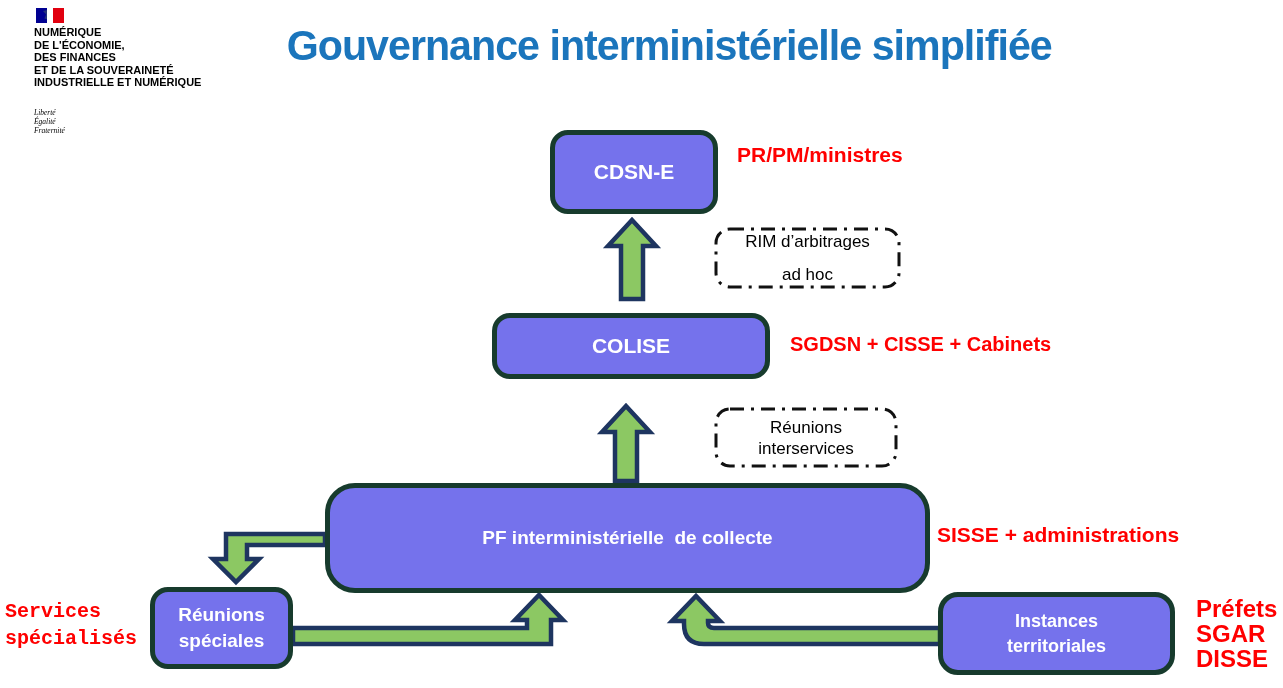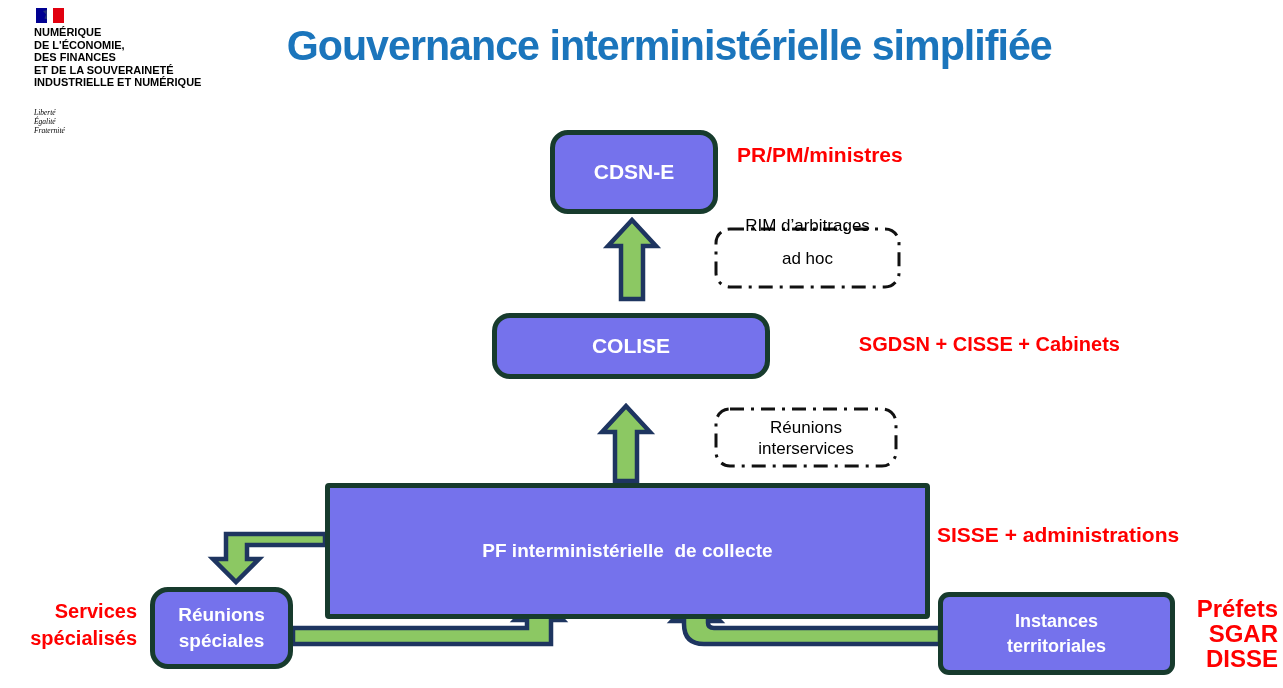--- a/index.html
+++ b/index.html
@@ -27,38 +27,38 @@
   
   .node{
     position:absolute;background:var(--box-fill,#7572EC);
     border:5px solid var(--box-border,#173B2D);
     display:flex;flex-direction:column;align-items:center;justify-content:center;
     color:#fff;font-weight:bold;text-align:center;box-sizing:border-box;
   }
   .node div{white-space:pre-wrap;}
   #node-cdsne{left:550px;top:130px;width:168px;height:84px;border-radius:18px;font-size:21px;}
   #node-colise{left:492px;top:313px;width:278px;height:66px;border-radius:18px;font-size:21px;}
-  #node-pf{left:325px;top:483px;width:605px;height:136px;border-radius:4px;font-size:19px;line-height:30px;}
+  #node-pf{left:325px;top:483px;width:605px;height:110px;border-radius:30px;font-size:19px;line-height:30px;}
   #node-reunions{left:150px;top:587px;width:143px;height:82px;border-radius:18px;font-size:19px;line-height:26px;}
-  #node-instances{left:938px;top:592px;width:237px;height:83px;border-radius:11px;font-size:18px;line-height:25px;}
+  #node-instances{left:938px;top:592px;width:237px;height:83px;border-radius:20px;font-size:18px;line-height:25px;}
   
   .dashed-label{
     position:absolute;display:flex;flex-direction:column;align-items:center;justify-content:center;
     color:#000;font-size:17px;line-height:21px;text-align:center;font-weight:normal;
   }
-  #dashed-rim{left:715px;top:212px;width:185px;height:60px;gap:12px;}
+  #dashed-rim{left:715px;top:228px;width:185px;height:60px;gap:12px;}
   #dashed-inter{left:715px;top:408px;width:182px;height:59px;}
   
   .red{
-    position:absolute;color:var(--label-red,#FF0000);font-weight:bold;text-align:right;
+    position:absolute;color:var(--label-red,#FF0000);font-weight:bold;text-align:left;
   }
   #lbl-prpm{left:737px;top:143px;font-size:21px;text-align:left;}
   #lbl-sgdsn{left:790px;top:331px;width:330px;font-size:20px;line-height:27px;}
   #lbl-sisse{left:937px;top:523px;width:250px;font-size:21px;text-align:left;white-space:nowrap;}
-  #lbl-services{left:5px;top:598px;width:132px;font-size:20px;line-height:27px;}
+  #lbl-services{left:5px;top:598px;width:132px;font-size:20px;line-height:27px;font-family:Liberation Mono, monospace;}
   #lbl-prefets{left:1196px;top:596px;width:82px;font-size:24px;line-height:25px;}
   
   svg.overlay{position:absolute;left:0;top:0;pointer-events:none;}
   .blockarrow{fill:var(--arrow-fill,#8CC863);stroke:var(--arrow-border,#1E3560);stroke-width:4.5;stroke-linejoin:miter;}
   .dashedrect{fill:none;stroke:#111111;stroke-width:3;}
 </style>
 </head>
 <body>
 
 <div class="stage">

